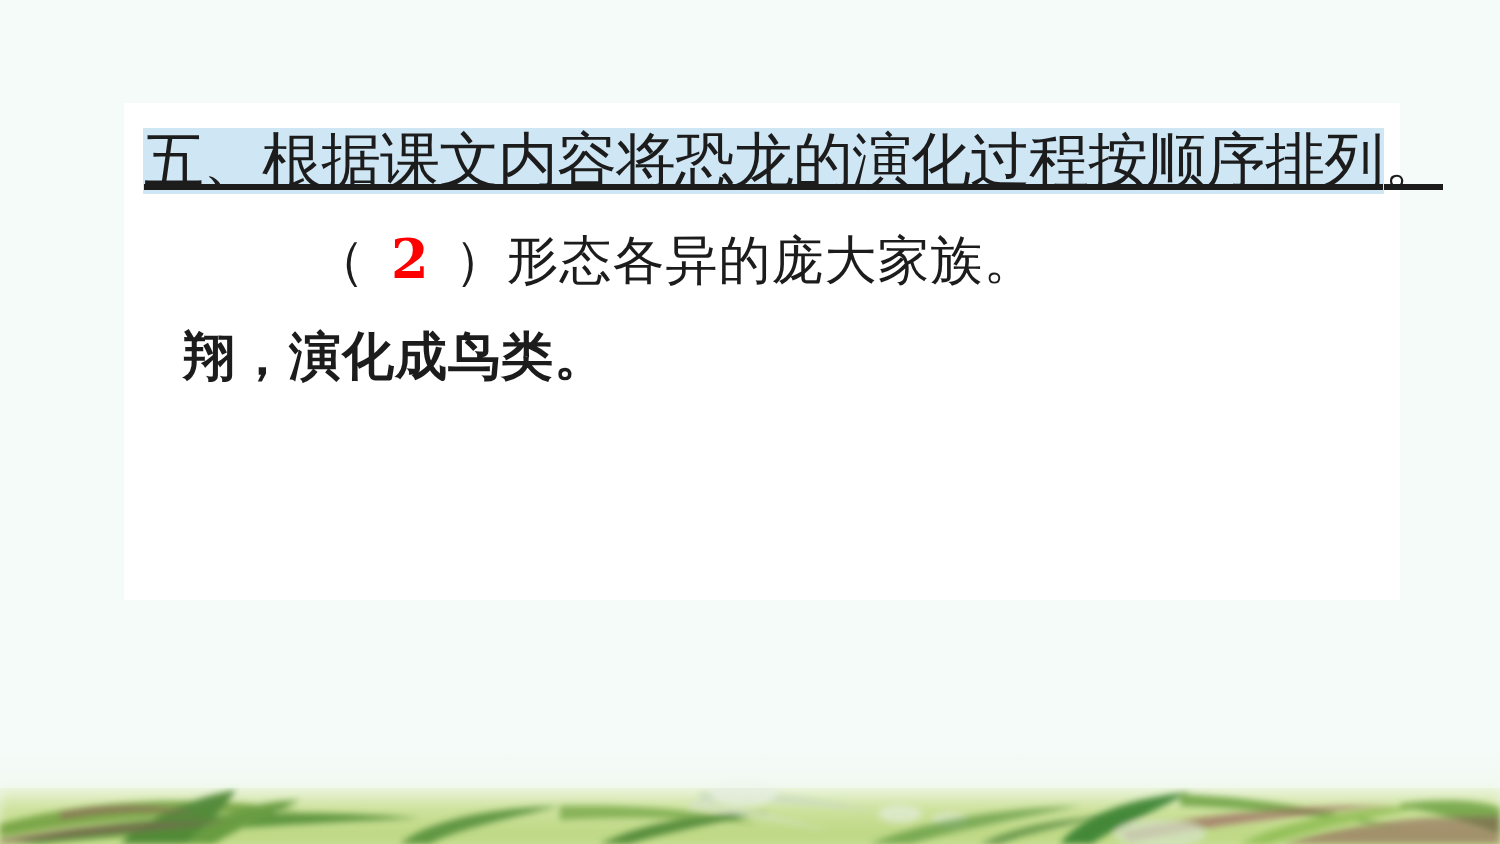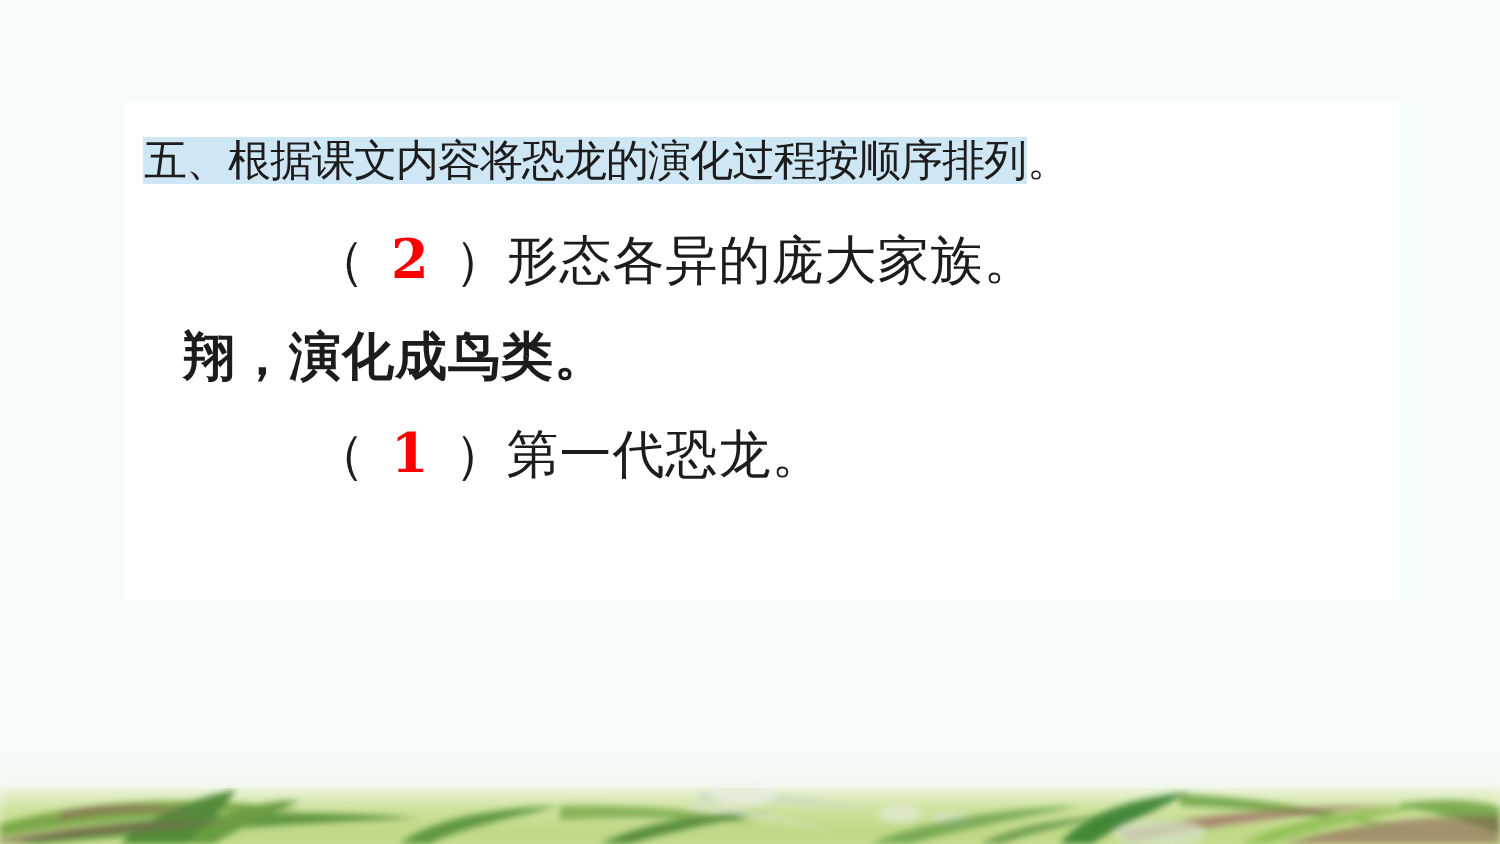--- a/index.html
+++ b/index.html
@@ -32,24 +32,25 @@
     height: 497px;
     background: #ffffff;
   }
 
   
   .exercise-title {
     position: absolute;
     left: 19px;
     top: 23px;
     white-space: nowrap;
-    font-size: 43px;
+    font-size: 60px;
     line-height: 70px;
     color: #1c1c1c;
     letter-spacing: -1px;
+    text-decoration: underline;
   }
   .exercise-title .hl {
     background: #cfe7f5;
     padding: 0 1px;
   }
   .exercise-title .tail {
     background: transparent;
   }
 
   
@@ -118,23 +119,20 @@
 
       <div class="answer-line indent">
         <span class="paren">（</span><span class="blank-num">2</span><span class="paren">）</span><span class="answer-text">形态各异的庞大家族。</span>
       </div>
 
 
       <div class="answer-line wrap">
         <span class="answer-text">翔，演化成鸟类。</span>
       </div>
 
-      <div class="answer-line indent">
-        <span class="paren">（</span><span class="blank-num">1</span><span class="paren">）</span><span class="answer-text">第一代恐龙。</span>
-      </div>
 
     </div>
   </div>
 
   <div class="foliage-band">
     <svg viewBox="0 0 1500 90" preserveAspectRatio="none">
       <defs>
         <linearGradient id="gFade" x1="0" y1="0" x2="0" y2="1">
           <stop offset="0%" stop-color="#f4fbf8" stop-opacity="1"></stop>
           <stop offset="35%" stop-color="#f0f7ea" stop-opacity="0.75"></stop>

